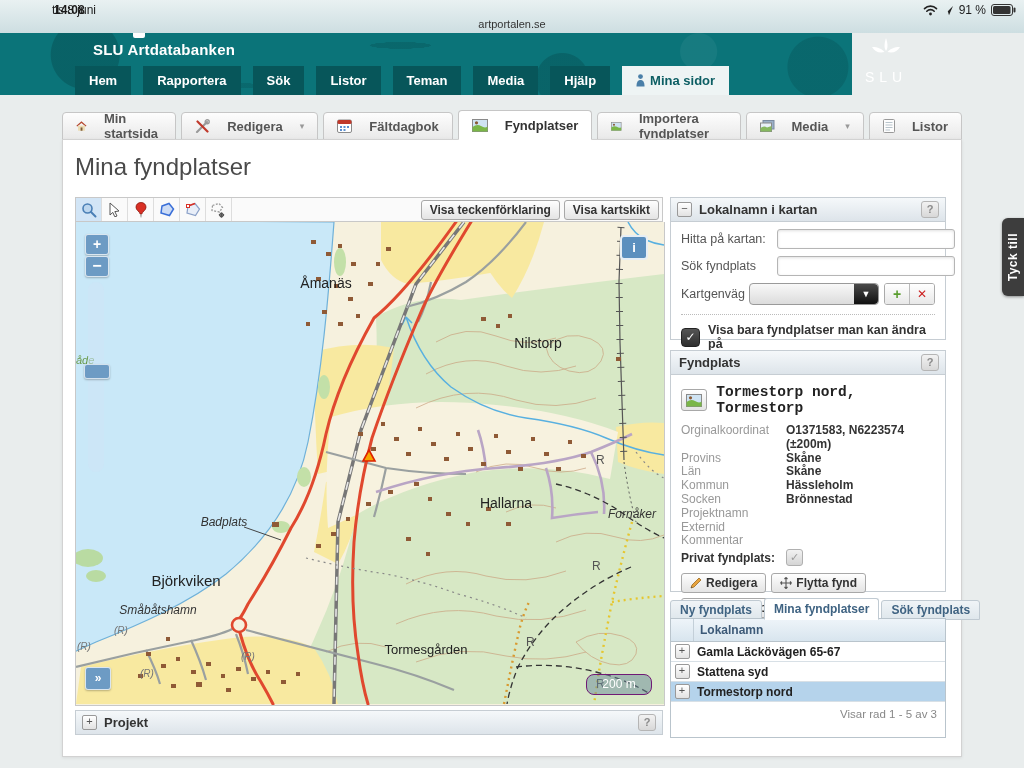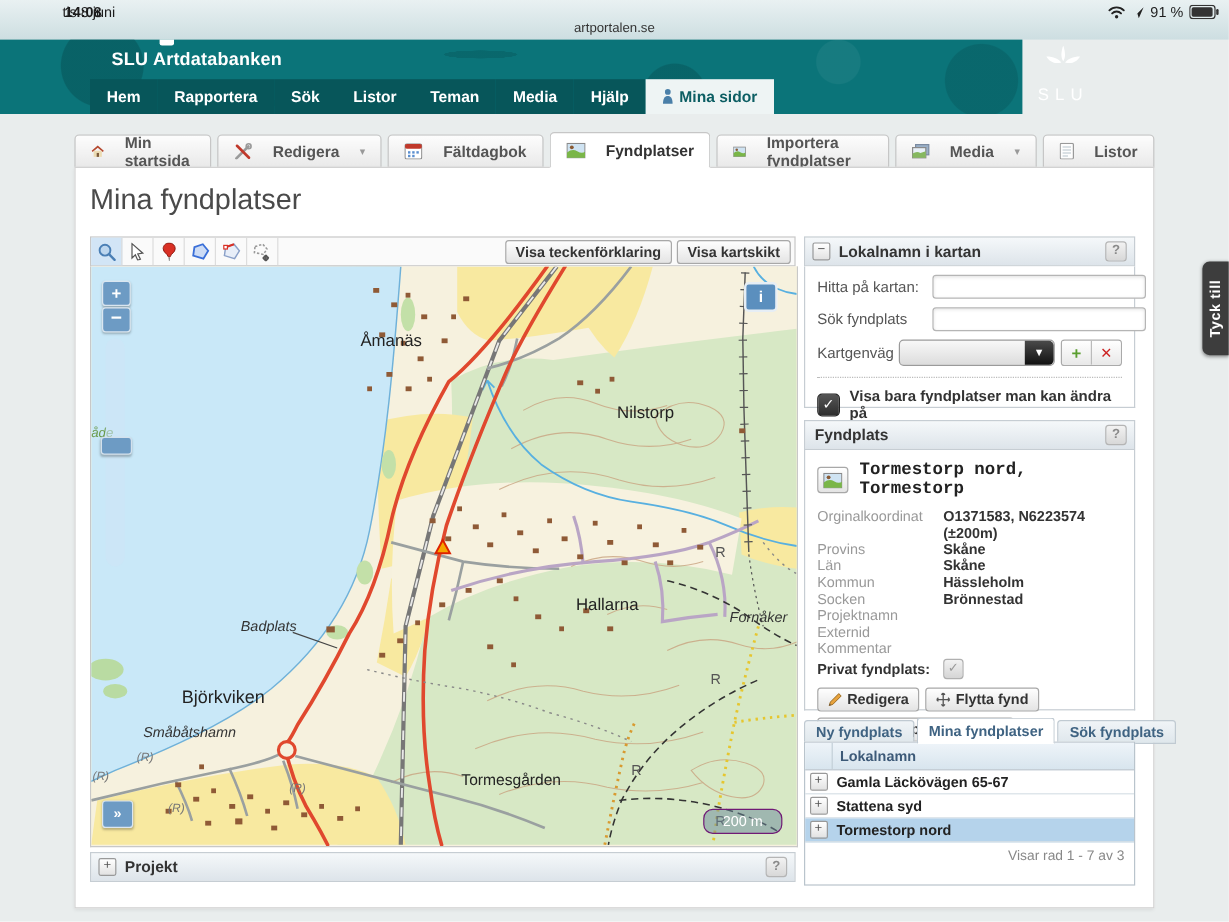--- a/index.html
+++ b/index.html
@@ -21,21 +21,21 @@
       radial-gradient(circle at 10% 35%, rgba(6,80,84,.5) 0 34px, transparent 35px),
       radial-gradient(ellipse at 28% 85%, rgba(8,95,100,.55) 0 28px, transparent 29px),
       radial-gradient(ellipse at 47% 20%, rgba(7,88,92,.45) 0 30px, transparent 31px),
       radial-gradient(circle at 66% 75%, rgba(6,80,84,.45) 0 26px, transparent 27px),
       radial-gradient(circle at 96% 55%, rgba(8,95,100,.6) 0 30px, transparent 31px),
       radial-gradient(circle at 82% 30%, rgba(255,255,255,.05) 0 18px, transparent 19px);}
   .brand{position:absolute;left:93px;top:8px;color:#fff;font-size:15px;font-weight:bold;letter-spacing:.2px;}
   .logo-frag{position:absolute;left:133px;top:0;width:12px;height:5px;background:#fff;border-radius:0 0 2px 2px;}
   .slu-logo{position:absolute;left:858px;top:5px;width:56px;height:52px;text-align:center;color:#fff;}
   .slu-logo .letters{font-size:14px;letter-spacing:5px;margin-top:1px;}
-  .mainnav{position:absolute;left:75px;bottom:0;display:flex;gap:0;}
+  .mainnav{position:absolute;left:75px;bottom:0;display:flex;gap:12px;}
   .nav-item{height:29px;line-height:29px;padding:0 14px;background:#07565a;color:#fff;
     font-size:13px;font-weight:bold;cursor:pointer;display:flex;align-items:center;gap:5px;}
   .nav-item.active{background:#eef4f4;color:#0c5e63;}
 
   
   .tabstrip{position:absolute;left:62px;top:112px;width:900px;height:28px;display:flex;gap:5px;align-items:flex-end;}
   .tab{height:26px;display:flex;align-items:center;gap:17px;padding:0 13px;
     background:linear-gradient(#fdfdfd,#e9e9e9);border:1px solid #c6c6c6;border-radius:4px 4px 0 0;
     font-size:13px;font-weight:bold;color:#555;cursor:pointer;}
   .tab.active{background:#fff;border-bottom:1px solid #fff;height:28px;color:#333;position:relative;z-index:3;}
@@ -667,21 +667,21 @@
           <div class="sq-btn">+</div>
         </div>
       <div class="tb-c2">Stattena syd</div>
     </div>
     <div class="tb-row selected">
       <div class="tb-c1">
           <div class="sq-btn">+</div>
         </div>
       <div class="tb-c2">Tormestorp nord</div>
     </div>
-    <div class="tb-footer">Visar rad 1 - 7 av 3</div>
+    <div class="tb-footer">Visar rad 1 - 5 av 3</div>
   </div>
 
   <div class="panel-header projekt">
     <div class="sq-btn">+</div>
     <div class="panel-title">Projekt</div>
     <div class="help-btn">?</div>
   </div>
 
   <div class="tycktill">
     <span>Tyck till</span>

